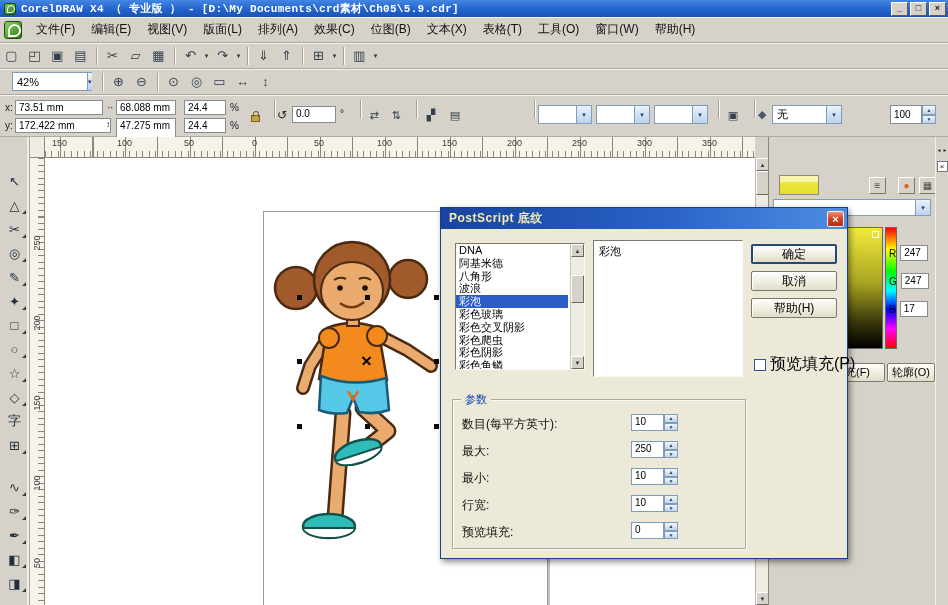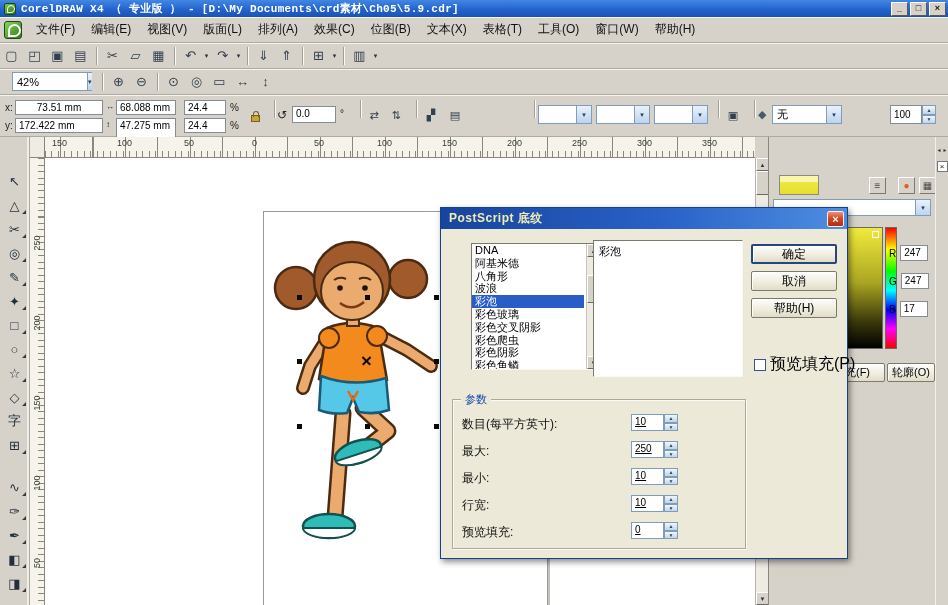--- a/index.html
+++ b/index.html
@@ -121,37 +121,37 @@
   
   .dialog { position:absolute; left:440px; top:207px; width:408px; height:352px; background:#ECE9D8;
     border:1px solid #16408A; box-shadow:2px 3px 6px rgba(0,0,0,.45); z-index:50; }
   .dlg-title { height:21px; background:linear-gradient(90deg,#17449E 0%,#2A62C8 55%,#4E8EE0 100%);
     display:flex; align-items:center; padding:0 3px 0 8px; }
   .dlg-title-text { color:#F3ECB2; font-weight:bold; font-size:12px; letter-spacing:.5px; }
   .dlg-close { margin-left:auto; width:17px; height:16px; border-radius:2px;
     background:linear-gradient(180deg,#F0907A 0%,#D44726 45%,#B22E12 100%); border:1px solid #F0EFE4;
     color:#fff; font-weight:bold; font-size:11px; line-height:14px; text-align:center; }
   .sunken { background:#fff; border:1px solid; border-color:#7A7A6C #FAFAF2 #FAFAF2 #7A7A6C; }
-  .dlist { font-size:11px; overflow:hidden;margin-left:16px; }
+  .dlist { font-size:11px; overflow:hidden; }
   .ditem { height:12.8px; line-height:12.8px; padding-left:3px; white-space:nowrap; width:112px; overflow:hidden; }
   .ditem.sel { background:#2A5CC8; color:#fff; }
   .dscroll { position:absolute; right:0; top:0; bottom:0; width:14px; background:#EEECE2; border-left:1px solid #C8C4BA; }
   .dscroll .sbthumb { position:absolute; left:0; top:31px; width:13px; height:28px; }
   .dpreview { font-size:11px; padding:3px 5px; }
   .xpbtn { display:flex; align-items:center; justify-content:center; font-size:12px; color:#000;
     background:linear-gradient(180deg,#FDFDFB 0%,#EFECDD 60%,#E0DCC8 100%);
     border:1px solid #7C7A6A; border-radius:2px; box-shadow:inset 1px 1px 0 #fff; }
   .default-btn { border:2px solid #26477E; }
   .cb { width:12px; height:12px; background:#fff; border:1px solid #35568C; display:inline-block; vertical-align:-2px; }
   .cblabel { font-size:16px; margin-left:4px; }
   .groupbox { border:1px solid #ACA998; box-shadow:inset 1px 1px 0 #FBFAF4, 1px 1px 0 #FBFAF4; }
   .grouplabel { position:absolute; top:-8px; left:8px; background:#ECE9D8; padding:0 4px; font-size:11px; color:#1244B0; }
   .prow { position:absolute; left:0; width:100%; height:18px; }
   .plabel { position:absolute; left:9px; top:2px; font-size:12px; color:#111; }
-  .pval { position:absolute; left:178px; top:0; width:33px; height:17px; border-color:#7F9DB9;text-decoration:underline; }
+  .pval { position:absolute; left:178px; top:0; width:33px; height:17px; border-color:#7F9DB9; }
   .spin { position:absolute; left:211px; top:0; width:14px; height:17px; display:flex; flex-direction:column; }
   .spin span { flex:1; background:linear-gradient(#F2F6FA,#C2D4EA); border:1px solid #7F9DB9;
     font-size:5px; display:flex; align-items:center; justify-content:center; color:#2A4A6A; }
 </style>
 </head>
 <body>
 
 <div class="window">
 
   <div class="titlebar">
@@ -216,23 +216,23 @@
     <div class="sep"></div>
     <div class="tbtn">⊙</div>
     <div class="tbtn">◎</div>
     <div class="tbtn">▭</div>
     <div class="tbtn">↔</div>
     <div class="tbtn">↕</div>
   </div>
 
   <div class="propbar">
     <span class="abs plab" style="left:5px;top:7px;">x:</span>
-    <span class="abs fld" style="left:15px;top:5px;width:88px;height:15px;text-align:center;">73.51 mm</span>
+    <span class="abs fld" style="left:15px;top:5px;width:88px;height:15px;">73.51 mm</span>
     <span class="abs plab" style="left:5px;top:25px;">y:</span>
-    <span class="abs fld" style="left:15px;top:23px;width:88px;height:15px;">172.422 mm</span>
+    <span class="abs fld" style="left:15px;top:23px;width:96px;height:15px;">172.422 mm</span>
     <span class="abs plab" style="left:106px;top:7px;font-size:8px;">↔</span>
     <span class="abs fld" style="left:116px;top:5px;width:60px;height:15px;">68.088 mm</span>
     <span class="abs plab" style="left:106px;top:25px;font-size:8px;">↕</span>
     <span class="abs fld" style="left:116px;top:23px;width:60px;height:25px;">47.275 mm</span>
     <span class="abs fld" style="left:184px;top:5px;width:42px;height:15px;">24.4</span>
     <span class="abs plab" style="left:230px;top:7px;">%</span>
     <span class="abs fld" style="left:184px;top:23px;width:42px;height:15px;">24.4</span>
     <span class="abs plab" style="left:230px;top:25px;">%</span>
     <div class="abs pibtn" style="left:246px;top:8px;width:18px;height:26px;">
       <span class="padlock"></span>

